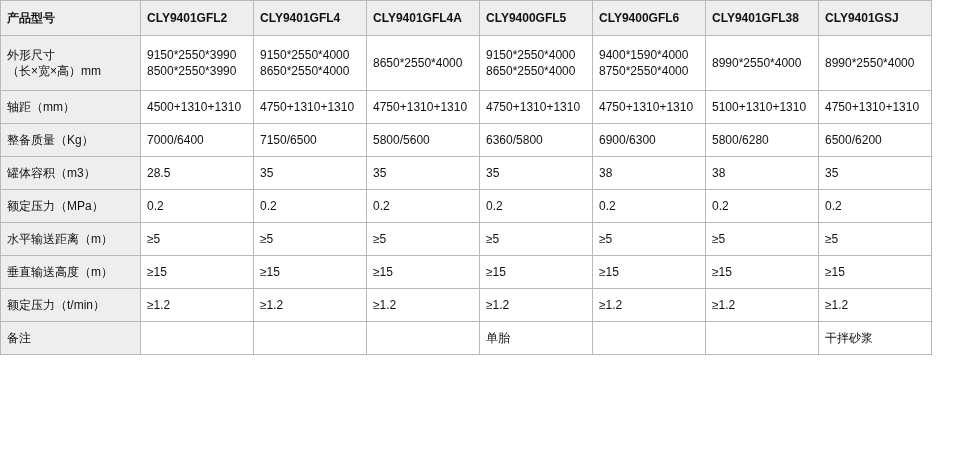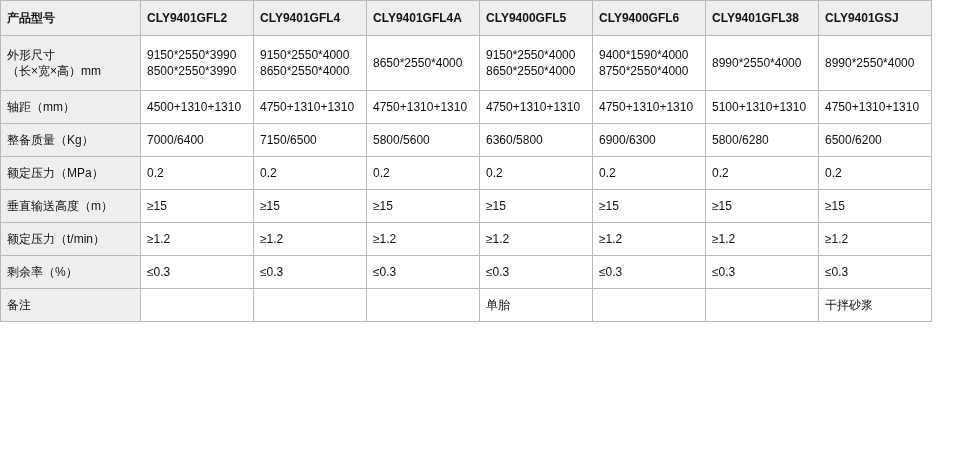--- a/index.html
+++ b/index.html
@@ -139,33 +139,53 @@
         <td class="row-label">整备质量（Kg）</td>
         <td>7000/6400</td>
         <td>7150/6500</td>
         <td>5800/5600</td>
         <td>6360/5800</td>
         <td>6900/6300</td>
         <td>5800/6280</td>
         <td>6500/6200</td>
       </tr>
 
+      <tr class="data-row">
+        <td class="row-label">罐体容积（m3）</td>
+        <td>28.5</td>
+        <td>35</td>
+        <td>35</td>
+        <td>35</td>
+        <td>38</td>
+        <td>38</td>
+        <td>35</td>
+      </tr>
 
 
       <tr class="data-row">
         <td class="row-label">额定压力（MPa）</td>
         <td>0.2</td>
         <td>0.2</td>
         <td>0.2</td>
         <td>0.2</td>
         <td>0.2</td>
         <td>0.2</td>
         <td>0.2</td>
       </tr>
 
+      <tr class="data-row">
+        <td class="row-label">水平输送距离（m）</td>
+        <td>≥5</td>
+        <td>≥5</td>
+        <td>≥5</td>
+        <td>≥5</td>
+        <td>≥5</td>
+        <td>≥5</td>
+        <td>≥5</td>
+      </tr>
 
       <tr class="data-row">
         <td class="row-label">垂直输送高度（m）</td>
         <td>≥15</td>
         <td>≥15</td>
         <td>≥15</td>
         <td>≥15</td>
         <td>≥15</td>
         <td>≥15</td>
         <td>≥15</td>
@@ -175,30 +195,20 @@
         <td class="row-label">额定压力（t/min）</td>
         <td>≥1.2</td>
         <td>≥1.2</td>
         <td>≥1.2</td>
         <td>≥1.2</td>
         <td>≥1.2</td>
         <td>≥1.2</td>
         <td>≥1.2</td>
       </tr>
 
-      <tr class="data-row">
-        <td class="row-label">剩余率（%）</td>
-        <td>≤0.3</td>
-        <td>≤0.3</td>
-        <td>≤0.3</td>
-        <td>≤0.3</td>
-        <td>≤0.3</td>
-        <td>≤0.3</td>
-        <td>≤0.3</td>
-      </tr>
 
       <tr class="data-row">
         <td class="row-label">备注</td>
         <td></td>
         <td></td>
         <td></td>
         <td>单胎</td>
         <td></td>
         <td></td>
         <td>干拌砂浆</td>

